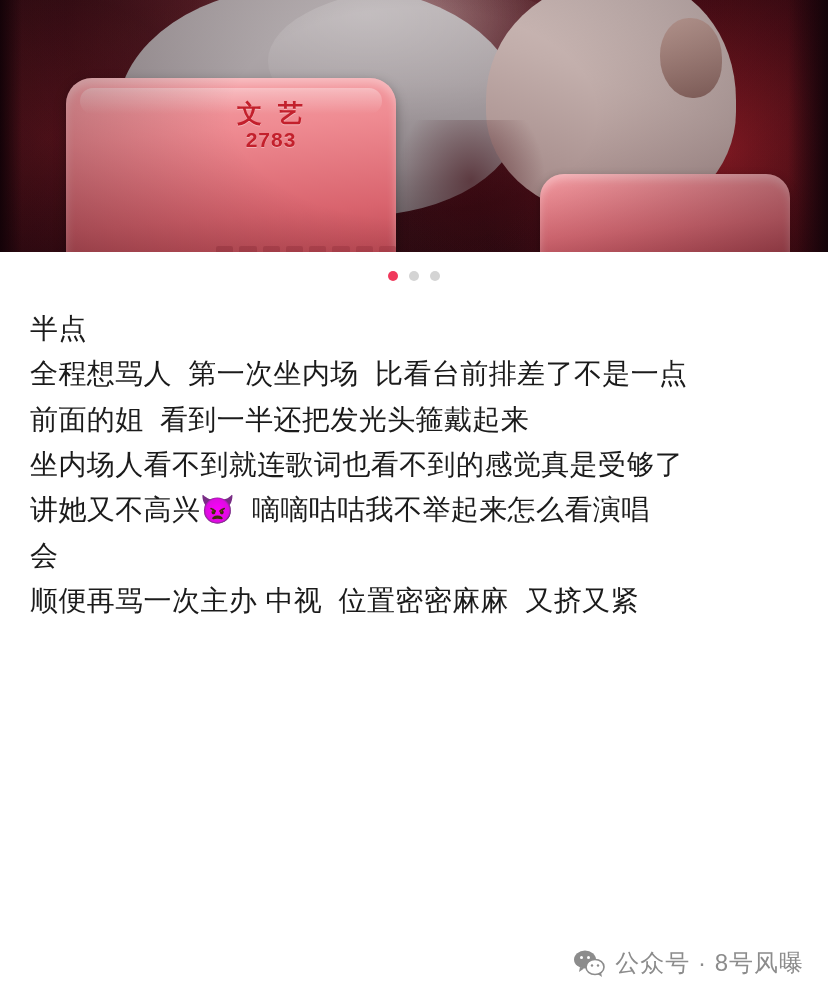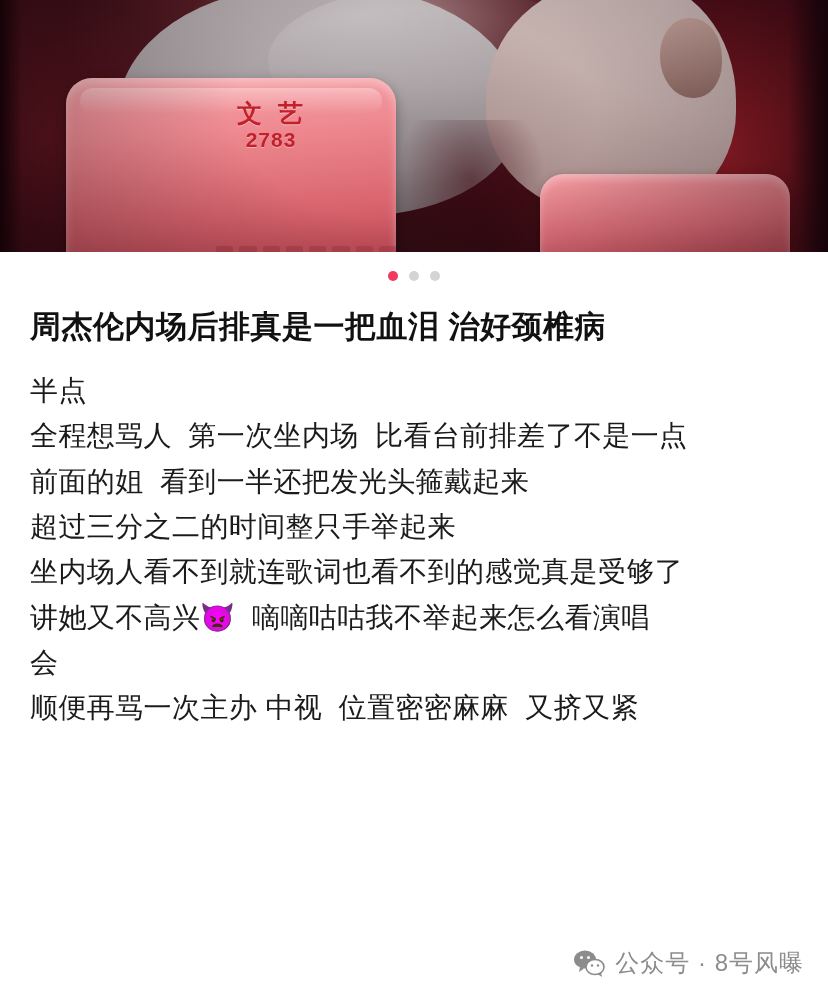--- a/index.html
+++ b/index.html
@@ -244,22 +244,21 @@
     <div class="photo-vignette"></div>
   </div>
 
   <div class="dots-bar">
     <span class="dot active"></span>
     <span class="dot"></span>
     <span class="dot"></span>
   </div>
 
   <div class="content">
-    <h1 class="post-title">周杰伦内场后排真是一把血泪 治好颈椎病</h1>
-    <div class="post-body"><div>半点</div><div>全程想骂人  第一次坐内场  比看台前排差了不是一点</div><div>前面的姐  看到一半还把发光头箍戴起来</div><div>超过三分之二的时间整只手举起来</div><div>坐内场人看不到就连歌词也看不到的感觉真是受够了</div><div>讲她又不高兴👿  嘀嘀咕咕我不举起来怎么看演唱</div><div>会</div><div>顺便再骂一次主办 中视  位置密密麻麻  又挤又紧</div></div>
+    <div class="post-body"><div>半点</div><div>全程想骂人  第一次坐内场  比看台前排差了不是一点</div><div>前面的姐  看到一半还把发光头箍戴起来</div><div>坐内场人看不到就连歌词也看不到的感觉真是受够了</div><div>讲她又不高兴👿  嘀嘀咕咕我不举起来怎么看演唱</div><div>会</div><div>顺便再骂一次主办 中视  位置密密麻麻  又挤又紧</div></div>
   </div>
 
   <div class="watermark">
     <span class="wechat-icon">
       <svg viewBox="0 0 32 32" width="32" height="32" aria-hidden="true">
         <ellipse cx="12" cy="12.5" rx="11" ry="9" fill="#8c8c8c"></ellipse>
         <polygon points="7,20 6,25 11,21.5" fill="#8c8c8c"></polygon>
         <circle cx="8.5" cy="10.5" r="1.5" fill="#ffffff"></circle>
         <circle cx="15.5" cy="10.5" r="1.5" fill="#ffffff"></circle>
         <ellipse cx="22" cy="20" rx="9" ry="7.5" fill="#ffffff" stroke="#8c8c8c" stroke-width="1.6"></ellipse>

